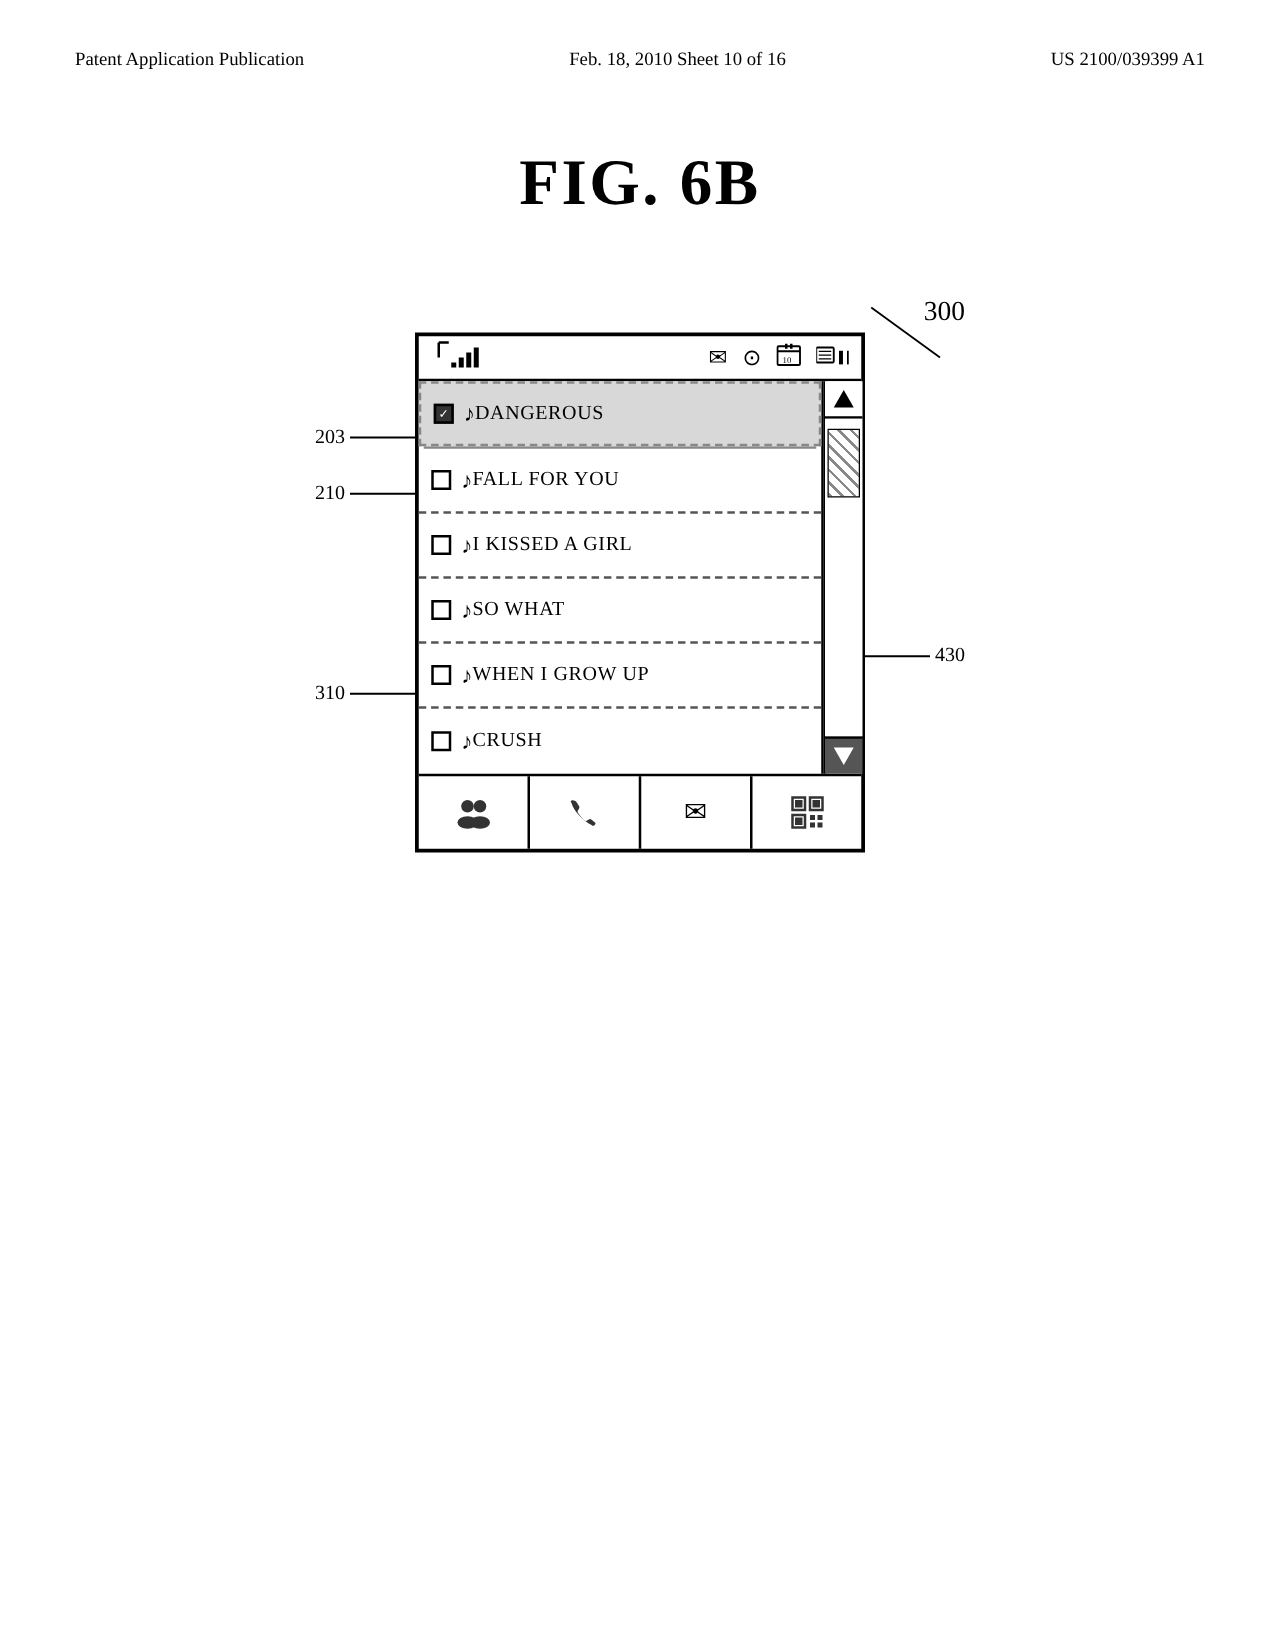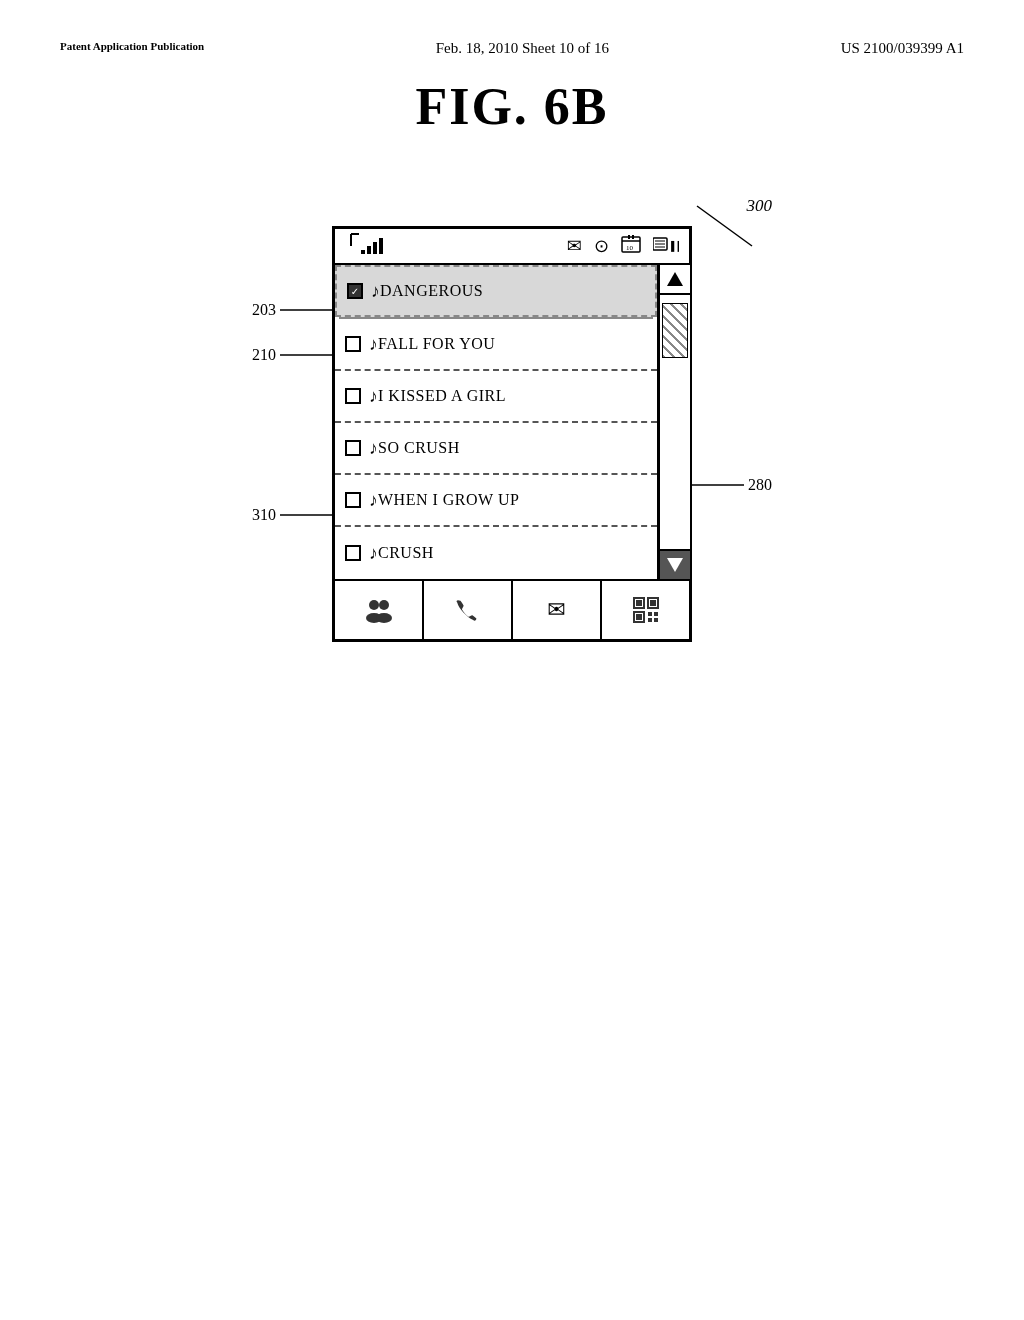--- a/index.html
+++ b/index.html
@@ -14,35 +14,36 @@
 
     
     .patent-header {
       display: flex;
       justify-content: space-between;
       align-items: flex-start;
       padding: 40px 60px 20px 60px;
       font-size: 15px;
     }
     .patent-header-left {
-      font-weight: bold;
-      font-size: 11px;
+      font-weight: normal;
+      font-size: 15px;
     }
     .patent-header-right {
       font-size: 15px;
     }
     .patent-header-center {
       font-size: 15px;
     }
 
     
     .fig-title {
       text-align: center;
       font-size: 52px;
       font-weight: bold;
+      margin-top: 40px;
       margin-bottom: 60px;
       letter-spacing: 2px;
     }
 
     
     .diagram-area {
       display: flex;
       justify-content: center;
       align-items: flex-start;
       position: relative;
@@ -199,21 +200,21 @@
   <div class="patent-header-center">Feb. 18, 2010   Sheet 10 of 16</div>
   <div class="patent-header-right">US 2100/039399 A1</div>
 </div>
 
 <div class="fig-title">FIG. 6B</div>
 
 <div class="diagram-area">
 
   <div style="position: relative; margin-top: 30px;">
 
-    <div style="position: absolute; top: -30px; right: -80px; font-size: 17px; font-family: 'Times New Roman', serif; font-style: italic;">300</div>
+    <div style="position: absolute; top: -30px; right: -80px; font-size: 22px; font-family: 'Times New Roman', serif;">300</div>
 
     <svg style="position: absolute; top: -25px; right: -75px; width: 80px; height: 50px; overflow: visible;">
       <line x1="10" y1="5" x2="65" y2="45" stroke="#000" stroke-width="1.5"></line>
     </svg>
 
     <div style="position: absolute; left: -80px; top: 75px; font-size: 16px; font-family: 'Times New Roman', serif; display: flex; align-items: center;">
       <span>203</span>
       <svg width="60" height="12" style="margin-left: 4px;">
         <line x1="0" y1="6" x2="55" y2="6" stroke="#000" stroke-width="1.5"></line>
         <line x1="55" y1="0" x2="55" y2="12" stroke="#000" stroke-width="1.5"></line>
@@ -230,21 +231,21 @@
 
     <div style="position: absolute; left: -80px; top: 280px; font-size: 16px; font-family: 'Times New Roman', serif; display: flex; align-items: center;">
       <span>310</span>
       <svg width="60" height="12" style="margin-left: 4px;">
         <line x1="0" y1="6" x2="55" y2="6" stroke="#000" stroke-width="1.5"></line>
         <line x1="55" y1="0" x2="55" y2="12" stroke="#000" stroke-width="1.5"></line>
       </svg>
     </div>
 
     <div style="position: absolute; right: -80px; top: 250px; font-size: 16px; font-family: 'Times New Roman', serif; display: flex; align-items: center; flex-direction: row-reverse;">
-      <span>280</span>
+      <span>430</span>
       <svg width="60" height="12" style="margin-right: 4px;">
         <line x1="5" y1="6" x2="60" y2="6" stroke="#000" stroke-width="1.5"></line>
         <line x1="5" y1="0" x2="5" y2="12" stroke="#000" stroke-width="1.5"></line>
       </svg>
     </div>
 
     <div class="phone-frame">
 
       <div class="status-bar">
         <div class="signal-icon">
@@ -304,21 +305,21 @@
 
           <div class="song-row">
             <div class="song-checkbox"></div>
             <span class="note-sym">♪</span>
             <span class="song-title">I KISSED A GIRL</span>
           </div>
 
           <div class="song-row">
             <div class="song-checkbox"></div>
             <span class="note-sym">♪</span>
-            <span class="song-title">SO CRUSH</span>
+            <span class="song-title">SO WHAT</span>
           </div>
 
           <div class="song-row">
             <div class="song-checkbox"></div>
             <span class="note-sym">♪</span>
             <span class="song-title">WHEN I GROW UP</span>
           </div>
 
           <div class="song-row" style="border-bottom: none;">
             <div class="song-checkbox"></div>

